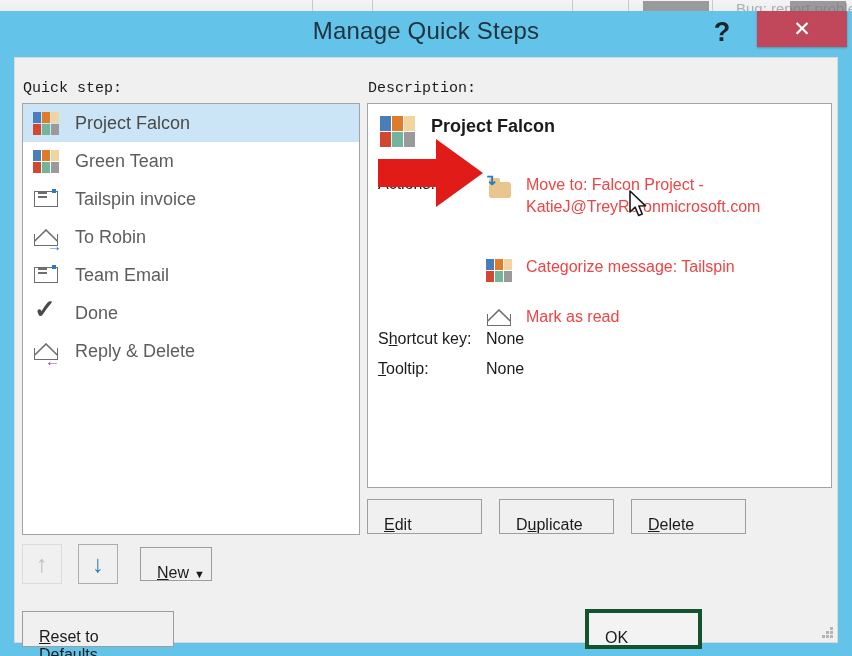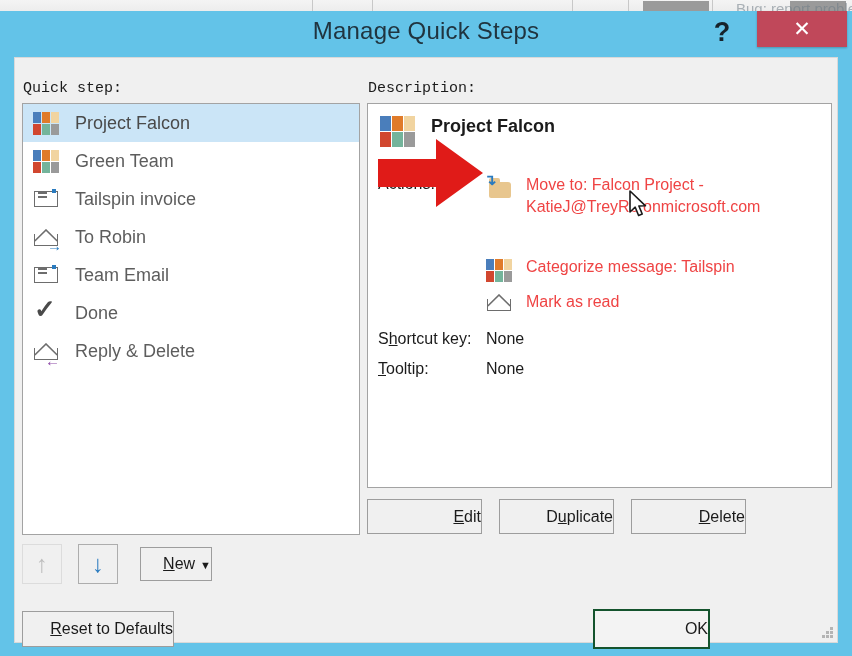--- a/index.html
+++ b/index.html
@@ -200,21 +200,21 @@
   .action-text {
     font-size: 16px;
     color: #ef4444;
     margin-left: 14px;
     line-height: 22px;
     white-space: pre-line;
   }
   #action-0 { top: 70px; }
   #action-1 { top: 120px; }
   #action-2 { top: 152px; }
-  #action-3 { top: 187px; }
+  #action-3 { top: 202px; }
 
   .ico-lg { width: 26px; height: 28px; position: relative; flex: 0 0 26px; }
 
   
   .folder-body {
     position: absolute;
     left: 3px; top: 8px;
     width: 22px; height: 16px;
     background: #e8c68e;
     border-radius: 0 3px 2px 2px;
@@ -327,33 +327,32 @@
   
   .btn {
     position: absolute;
     background: #f0f0f0;
     border: 1px solid #9d9d9d;
     font-size: 16px;
     color: #1b1b1b;
     font-family: "Liberation Sans", sans-serif;
     cursor: pointer;
     box-sizing: border-box;
-    text-align: right;
-    padding: 0;
+    text-align: left;
+    padding: 16px;
   }
   #btn-edit { left: 352px; top: 441px; width: 115px; height: 35px; }
   #btn-duplicate { left: 484px; top: 441px; width: 115px; height: 35px; }
   #btn-delete { left: 616px; top: 441px; width: 115px; height: 35px; }
   #btn-new { left: 125px; top: 489px; width: 72px; height: 34px; }
   #btn-reset { left: 7px; top: 553px; width: 152px; height: 36px; }
   #btn-ok {
     left: 570px; top: 551px; width: 117px; height: 40px;
-    border: 2px solid #14532d;
+    border: 4px solid #14532d;
     background: #f3f3f3;
-    margin-left: 8px;
   }
   #btn-cancel { left: 703px; top: 551px; width: 117px; height: 40px; }
 
   .arrow-btn {
     position: absolute;
     width: 40px; height: 40px;
     background: #f0f0f0;
     border: 1px solid #c4c4c4;
     box-sizing: border-box;
     cursor: pointer;

